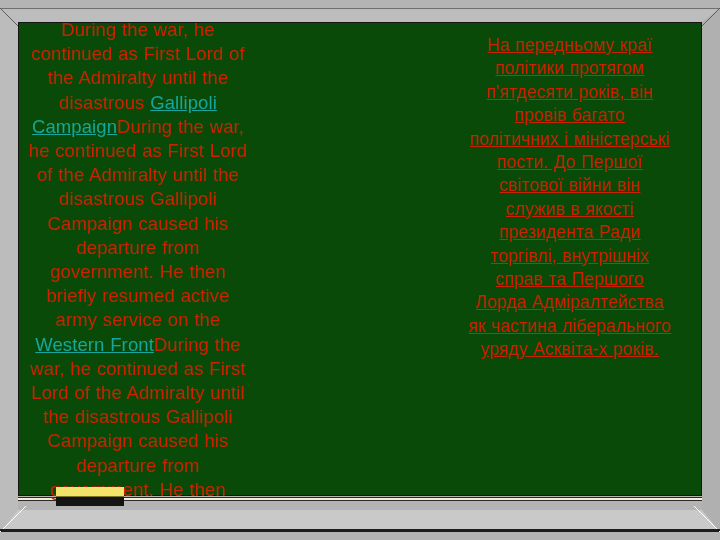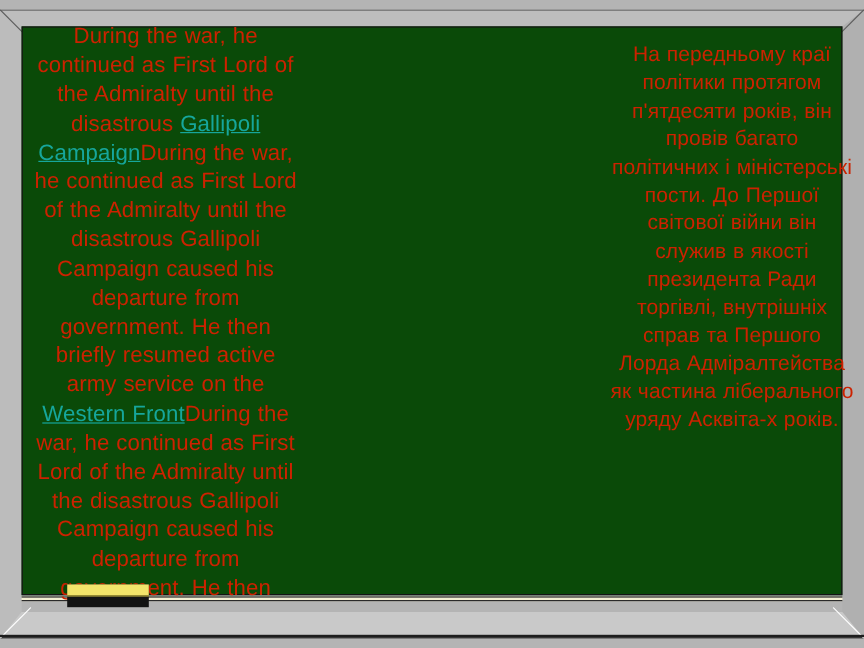--- a/index.html
+++ b/index.html
@@ -100,25 +100,26 @@
     letter-spacing: 0.1px;
     word-spacing: 0.5px;
     font-family: "Liberation Sans", sans-serif;
   }
   #col-left {
     left: 26px;
     top: 18px;
     width: 224px;
   }
   #col-right {
-    left: 508px;
+    left: 468px;
     top: 34px;
     width: 204px;
     font-size: 17.5px;
     line-height: 23.4px;
+    text-decoration: underline;
   }
 
   .link {
     color: #16a69b;
     text-decoration: underline;
   }
 
   
   #marker {
     position: absolute;

